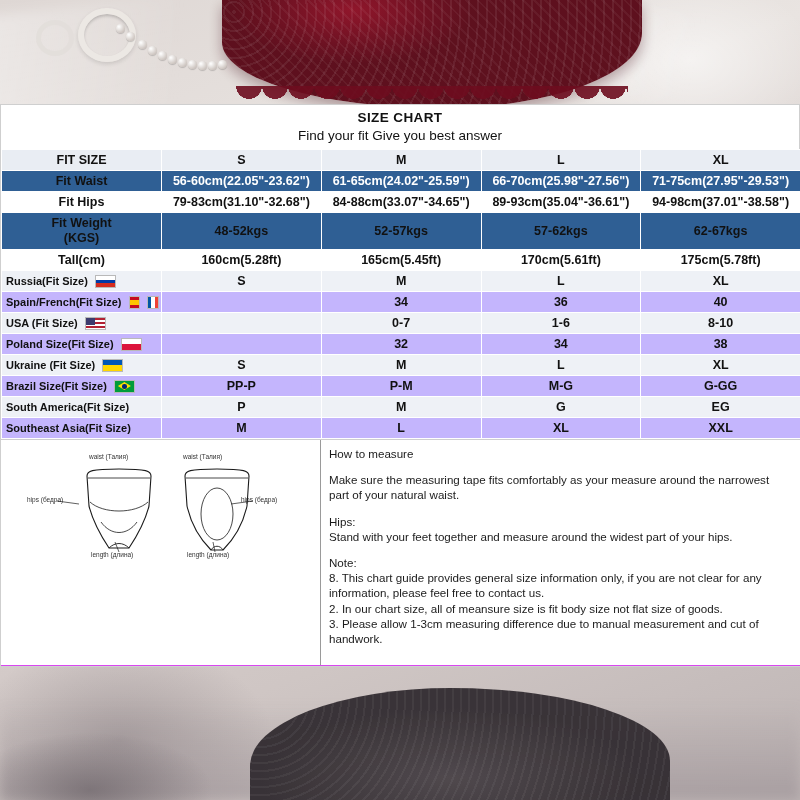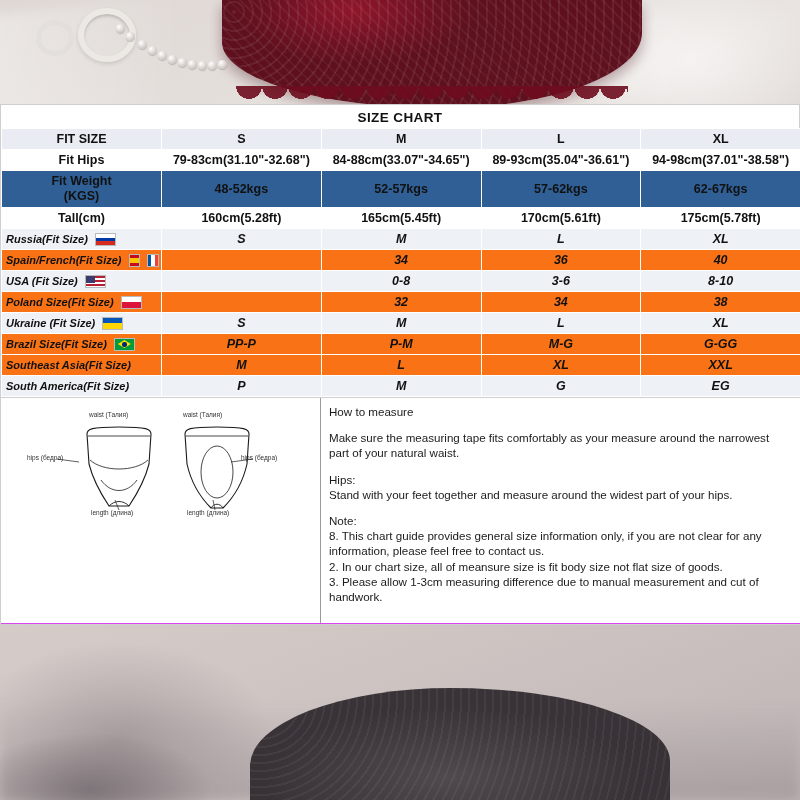--- a/index.html
+++ b/index.html
@@ -124,28 +124,28 @@
 
   
   .r-head td { background: #e9edf3; font-weight: bold; font-size: 13px; padding: 6px 2px; }
   .r-blue td { background: #2f5f94; color: #ffffff; font-weight: bold; }
   .r-blue td.val { background: #2f5f94; color: #ffffff; font-weight: bold; }
   .r-white td { background: #ffffff; font-weight: bold; }
   .r-white td.lbl { background: #ffffff; font-weight: bold; }
   .r-weight td { background: #2f5f94; color:#fff; font-weight: bold; }
   .r-weight td.lbl { line-height: 15px; }
 
-  .r-country td { font-size: 11.5px; padding: 2px 2px; font-style: italic; }
+  .r-country td { font-size: 11.5px; padding: 2px 2px; }
   .r-country td.lbl {
     text-align: left; padding-left: 4px; font-size: 11px; font-weight: bold;
     position: relative;
   }
   .r-country td.val { font-weight: bold; font-size: 12.5px; }
   .c-alt td { background: #eef1f6; }
-  .c-plain td { background: #f97316; }
+  .c-plain td { background: #c4b5fd; }
   .red { color: #e8251b; }
 
   .flag {
     display: inline-block; width: 21px; height: 13px; vertical-align: -2px;
     margin-left: 5px; border: 1px solid #b9b9b9; position: relative; overflow: hidden;
   }
   .lbl-inner { display: flex; align-items: center; gap: 2px; }
   .lbl-text { white-space: nowrap; }
 
   
@@ -217,40 +217,48 @@
   </div>
 
   <div class="shadow-left-bottom"></div>
   <div class="lace-bottom"></div>
 </div>
 
 <div class="panel">
 
   <div class="chart-head">
     <div class="chart-title">SIZE CHART</div>
+    <div class="chart-sub">Find your fit Give you best answer</div>
   </div>
 
   <table class="sz">
     <colgroup>
       <col class="col-label">
         <col>
         <col>
         <col>
         <col>
     </colgroup>
     <tbody>
 
       <tr class="r-head">
         <td>FIT SIZE</td>
         <td>S</td>
         <td>M</td>
         <td>L</td>
         <td>XL</td>
       </tr>
 
+      <tr class="r-blue">
+        <td class="lbl">Fit Waist</td>
+        <td class="val">56-60cm(22.05"-23.62")</td>
+        <td class="val">61-65cm(24.02"-25.59")</td>
+        <td class="val">66-70cm(25.98"-27.56")</td>
+        <td class="val">71-75cm(27.95"-29.53")</td>
+      </tr>
 
       <tr class="r-white">
         <td class="lbl">Fit Hips</td>
         <td class="val">79-83cm(31.10"-32.68")</td>
         <td class="val">84-88cm(33.07"-34.65")</td>
         <td class="val">89-93cm(35.04"-36.61")</td>
         <td class="val">94-98cm(37.01"-38.58")</td>
       </tr>
 
       <tr class="r-weight">
@@ -300,22 +308,22 @@
       </tr>
 
       <tr class="r-country c-alt">
         <td class="lbl">
           <span class="lbl-inner">
             <span class="lbl-text">USA (Fit Size)</span>
             <span class="flag fl-us"></span>
           </span>
         </td>
         <td class="val"></td>
-        <td class="val">0-8</td>
-        <td class="val">3-6</td>
+        <td class="val">0-7</td>
+        <td class="val">1-6</td>
         <td class="val">8-10</td>
       </tr>
 
       <tr class="r-country c-plain">
         <td class="lbl">
           <span class="lbl-inner">
             <span class="lbl-text">Poland Size(Fit Size)</span>
             <span class="flag fl-pl"></span>
           </span>
         </td>
@@ -344,42 +352,42 @@
             <span class="lbl-text">Brazil Size(Fit Size)</span>
             <span class="flag fl-br"></span>
           </span>
         </td>
         <td class="val red">PP-P</td>
         <td class="val red">P-M</td>
         <td class="val red">M-G</td>
         <td class="val red">G-GG</td>
       </tr>
 
+      <tr class="r-country c-alt">
+        <td class="lbl">
+          <span class="lbl-inner">
+            <span class="lbl-text">South America(Fit Size)</span>
+          </span>
+        </td>
+        <td class="val">P</td>
+        <td class="val">M</td>
+        <td class="val">G</td>
+        <td class="val">EG</td>
+      </tr>
+
       <tr class="r-country c-plain">
         <td class="lbl">
           <span class="lbl-inner">
             <span class="lbl-text">Southeast Asia(Fit Size)</span>
           </span>
         </td>
         <td class="val">M</td>
         <td class="val">L</td>
         <td class="val">XL</td>
         <td class="val">XXL</td>
-      </tr>
-
-      <tr class="r-country c-alt">
-        <td class="lbl">
-          <span class="lbl-inner">
-            <span class="lbl-text">South America(Fit Size)</span>
-          </span>
-        </td>
-        <td class="val">P</td>
-        <td class="val">M</td>
-        <td class="val">G</td>
-        <td class="val">EG</td>
       </tr>
     </tbody>
   </table>
 
   <div class="lower panel-bottom-border">
 
     <div class="diagram">
       <svg class="fig" style="left:78px; top:22px;" width="80" height="100" viewBox="0 0 80 100">
         <path d="M8 14 C8 9, 12 7, 40 7 C68 7, 72 9, 72 14 L70 44 C66 60, 58 74, 50 86 L30 86 C22 74, 14 60, 10 44 Z" fill="none" stroke="#1b1b1b" stroke-width="1.1"></path>
         <path d="M9 16 L71 16" stroke="#1b1b1b" stroke-width="0.8"></path>

